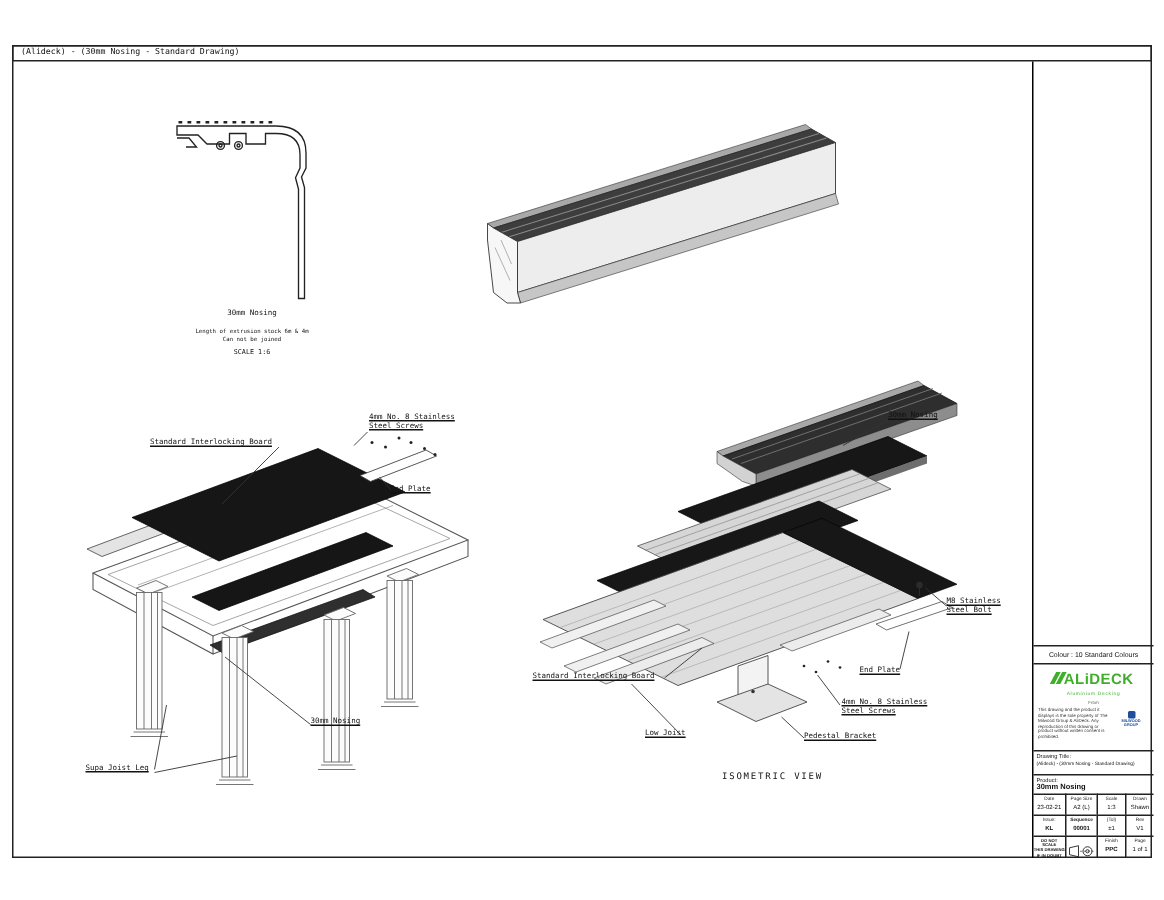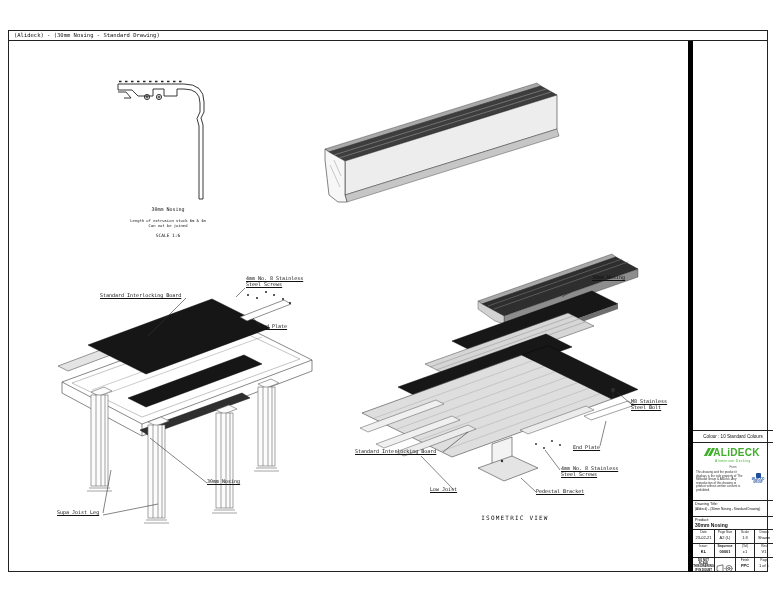--- a/index.html
+++ b/index.html
@@ -10,21 +10,21 @@
   .titlebar{position:absolute;left:8px;top:30px;width:760px;height:11px;
             border:1px solid #222;box-sizing:border-box;font-size:5.5px;line-height:9px;
             padding-left:5px;white-space:nowrap;}
   .svg-layer{position:absolute;left:0;top:0;}
   .lbl{position:absolute;font-size:5px;line-height:5.8px;white-space:nowrap;}
   .lbl .u{text-decoration:underline;text-underline-offset:1px;}
   .note{position:absolute;text-align:center;}
   .caption{position:absolute;font-size:6px;letter-spacing:1.2px;text-align:center;}
   
   .panel{position:absolute;left:688px;top:41px;width:80px;height:531px;
-         border-left:5px solid #000000;box-sizing:border-box;
+         border-left:1px solid #000000;box-sizing:border-box;
          font-family:"Liberation Sans",sans-serif;}
   .tb-colour{position:absolute;left:0;top:389px;width:80px;height:13px;border-top:1px solid #222;
              border-bottom:1px solid #222;box-sizing:border-box;font-size:4.6px;line-height:11px;
              text-align:center;white-space:nowrap;}
   .tb-logo{position:absolute;left:0;top:402px;width:80px;height:57px;box-sizing:border-box;overflow:hidden;}
   .brand{text-align:center;margin-top:5px;font-weight:bold;font-size:10px;line-height:10px;letter-spacing:0.3px;}
   .slash{display:inline-block;width:2.5px;height:8px;background:#3fae2a;transform:skewX(-28deg);
          margin-right:1px;vertical-align:baseline;}
   .tagline{text-align:center;font-size:3.2px;letter-spacing:0.5px;margin-top:1px;}
   .fromlbl{text-align:center;font-size:3px;color:#555;margin-top:2px;}

